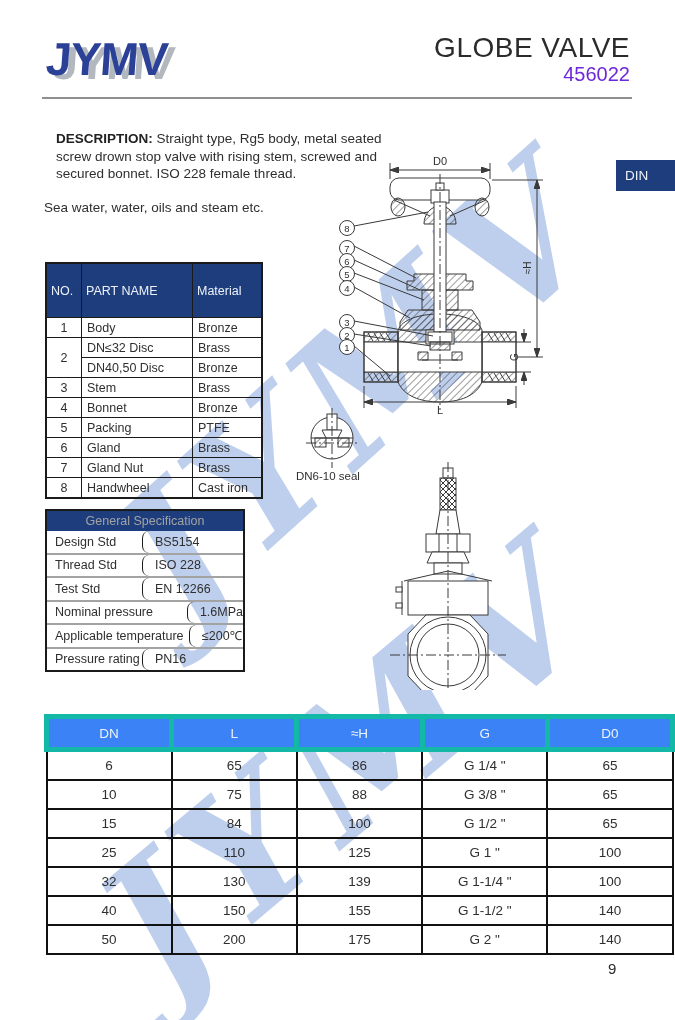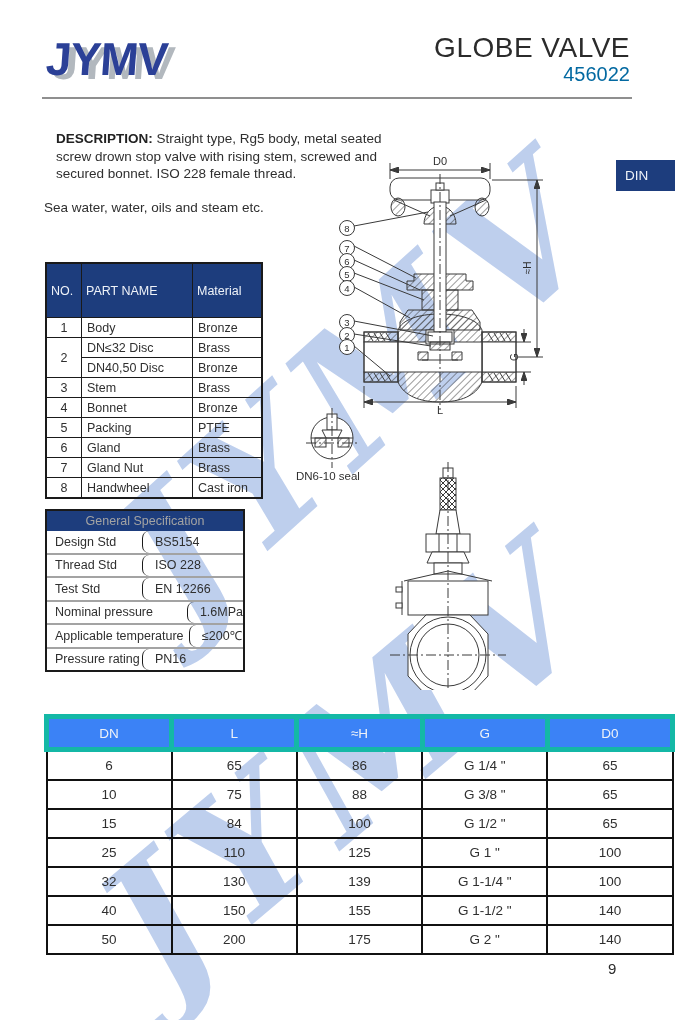--- a/index.html
+++ b/index.html
@@ -4,21 +4,21 @@
 <style>
   html,body{margin:0;padding:0;background:#e9e9e9;}
   .page{position:relative;width:675px;height:1020px;background:#ffffff;margin:0 auto;
         font-family:"Liberation Sans",sans-serif;color:#2f2f2f;overflow:hidden;}
 
   
   .logo{position:absolute;left:46px;top:36px;font-size:46px;font-weight:bold;
         color:#2b4097;letter-spacing:-1px;transform:skewX(-4deg);
         text-shadow:7px 4px 0 #b2b8be;line-height:1;}
   .title{position:absolute;right:45px;top:32px;font-size:28px;color:#2b2b2b;letter-spacing:.5px;}
-  .code{position:absolute;right:45px;top:63px;font-size:20px;color:#0369a1;}
+  .code{position:absolute;right:45px;top:63px;font-size:20px;color:#6d28d9;}
   .hr{position:absolute;left:42px;top:97px;width:590px;height:2px;background:#8f8f8f;}
 
   
   .desc{position:absolute;left:56px;top:130px;width:352px;font-size:13.5px;line-height:17.5px;}
   .app{position:absolute;left:44px;top:199px;width:352px;font-size:13.5px;line-height:17.5px;}
   .desc b,.app b{color:#222;}
 
   
   .din-tab{position:absolute;right:0;top:160px;width:59px;height:31px;background:#1d3d7d;
            color:#eef2f8;font-size:13.5px;display:flex;align-items:center;

